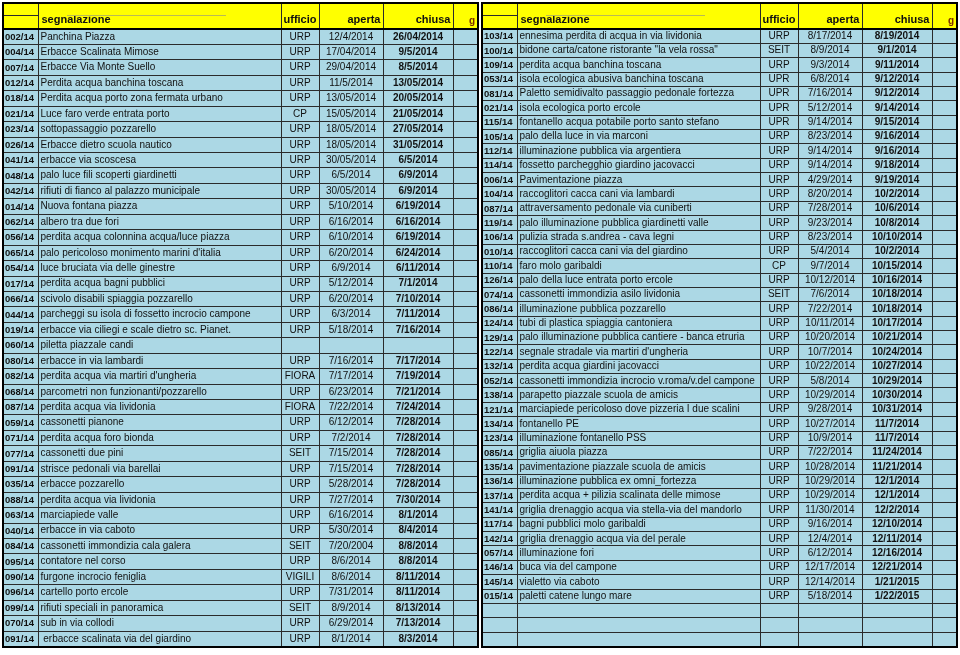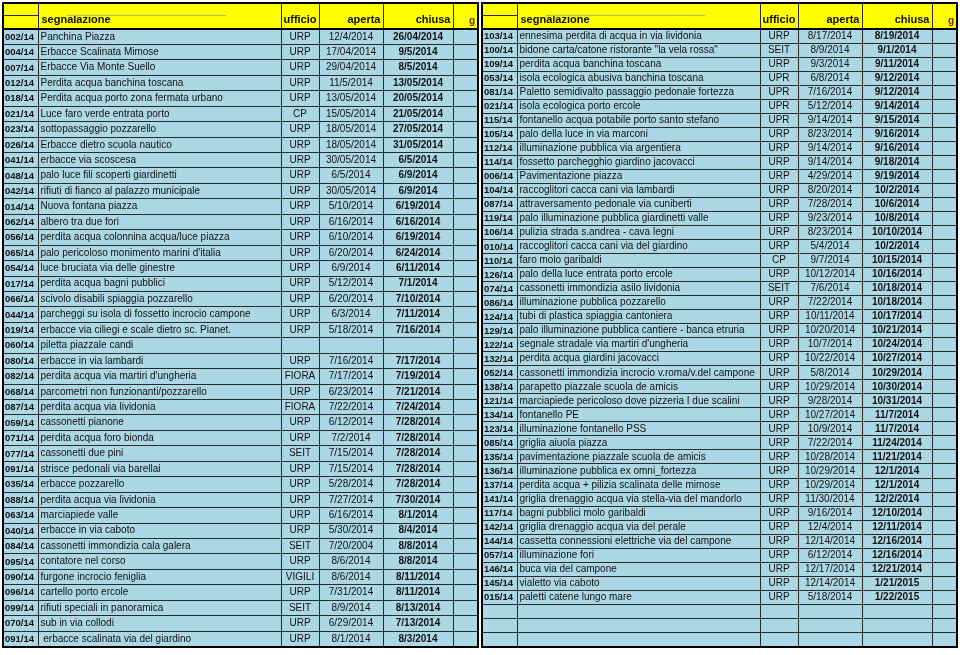--- a/index.html
+++ b/index.html
@@ -727,28 +727,20 @@
         </tr>
         <tr>
           <td class="c-id">142/14</td>
           <td class="c-segnalazione">griglia drenaggio acqua via del perale</td>
           <td class="c-ufficio">URP</td>
           <td class="c-aperta">12/4/2014</td>
           <td class="c-chiusa">12/11/2014</td>
           <td class="c-g"></td>
         </tr>
         <tr>
-          <td class="c-id">144/14</td>
-          <td class="c-segnalazione">cassetta connessioni elettriche via del campone</td>
-          <td class="c-ufficio">URP</td>
-          <td class="c-aperta">12/14/2014</td>
-          <td class="c-chiusa">12/16/2014</td>
-          <td class="c-g"></td>
-        </tr>
-        <tr>
           <td class="c-id">057/14</td>
           <td class="c-segnalazione">illuminazione fori</td>
           <td class="c-ufficio">URP</td>
           <td class="c-aperta">6/12/2014</td>
           <td class="c-chiusa">12/16/2014</td>
           <td class="c-g"></td>
         </tr>
         <tr>
           <td class="c-id">146/14</td>
           <td class="c-segnalazione">buca via del campone</td>

